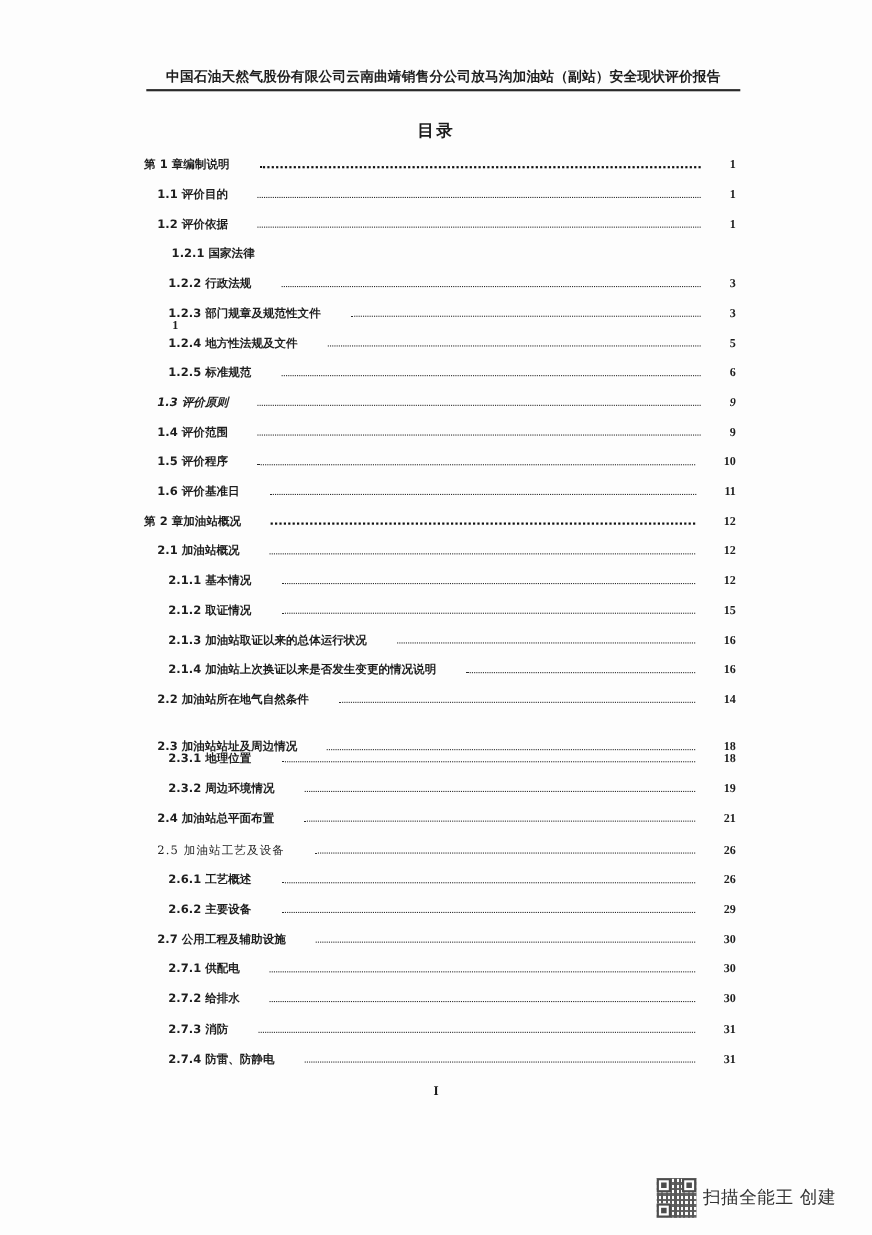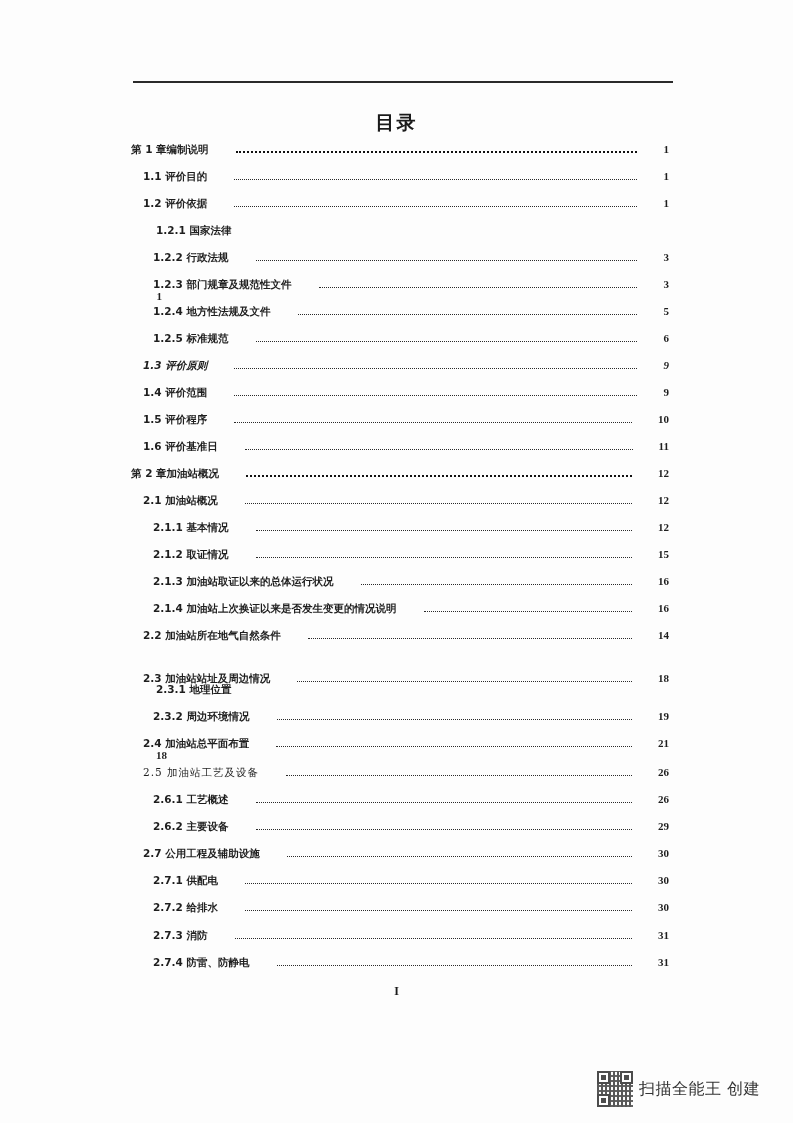--- a/index.html
+++ b/index.html
@@ -9,21 +9,21 @@
   }
   .page { position:absolute; left:0; top:0; width:793px; height:1123px; background:#fdfdfd; }
   .header {
     position:absolute; left:133px; top:62px; width:540px; height:20px;
     font-family:"DejaVu Sans", sans-serif; font-size:12.5px; font-weight:bold;
     text-align:center; letter-spacing:0.1px; white-space:nowrap; color:#1e1e1e;
   }
   .header-rule { position:absolute; left:133px; top:81px; width:540px; height:1.5px; background:#2a2a2a; }
   .title {
     position:absolute; left:0; width:793px; top:110px; text-align:center;
-    font-family:"DejaVu Sans", sans-serif; font-size:19px; font-weight:bold; letter-spacing:2px;
+    font-family:"DejaVu Sans", sans-serif; font-size:15px; font-weight:bold; letter-spacing:2px;
   }
   .toc { position:absolute; left:0; top:0; width:793px; }
   .row {
     position:absolute; display:flex; align-items:baseline; height:18px;
     font-family:"DejaVu Sans", sans-serif; font-size:10.5px; font-weight:bold; color:#1e1e1e;gap:24px;
   }
   .row .label { white-space:nowrap; }
   .row .leader {
     flex:1; border-bottom:1.5px dotted #2a2a2a; margin:0 2px 3px 3px; height:1px;
   }
@@ -47,20 +47,21 @@
     opacity:0.75;
   }
   .qr .f { position:absolute; width:9px; height:9px; border:2px solid #111; background:#fff; }
   .qr .f::after { content:""; position:absolute; left:2px; top:2px; width:5px; height:5px; background:#111; }
   .wm-text { font-family:"DejaVu Sans", sans-serif; font-size:16px; color:#333; letter-spacing:0.5px; white-space:nowrap; }
 </style>
 </head>
 <body>
 
 <div class="page">
+  <div class="header">中国石油天然气股份有限公司云南曲靖销售分公司放马沟加油站（副站）安全现状评价报告</div>
   <div class="header-rule"></div>
 
   <div class="title">目录</div>
 
   <div class="toc" id="toc">
       <div class="row chapter" style="left: 131px; width: 538px; top: 143px;">
         <span class="label">第 1 章编制说明</span>
         <span class="leader"></span>
         <span class="page-num">1</span>
       </div>
@@ -152,21 +153,21 @@
       <div class="row" style="left: 143px; width: 526px; top: 629px;">
         <span class="label">2.2 加油站所在地气自然条件</span>
         <span class="leader"></span>
         <span class="page-num">14</span>
       </div>
       <div class="row" style="left: 143px; width: 526px; top: 656px; margin-top: 16px;">
         <span class="label">2.3 加油站站址及周边情况</span>
         <span class="leader"></span>
         <span class="page-num">18</span>
       </div>
-      <div class="row" style="left: 153px; width: 516px; top: 683px; flex-direction: column;">
+      <div class="row" style="left: 153px; width: 516px; top: 683px;">
         <span class="label">2.3.1 地理位置</span>
         <span class="leader"></span>
         <span class="page-num">18</span>
       </div>
       <div class="row" style="left: 153px; width: 516px; top: 710px;">
         <span class="label">2.3.2 周边环境情况</span>
         <span class="leader"></span>
         <span class="page-num">19</span>
       </div>
       <div class="row" style="left: 143px; width: 526px; top: 737px;">

